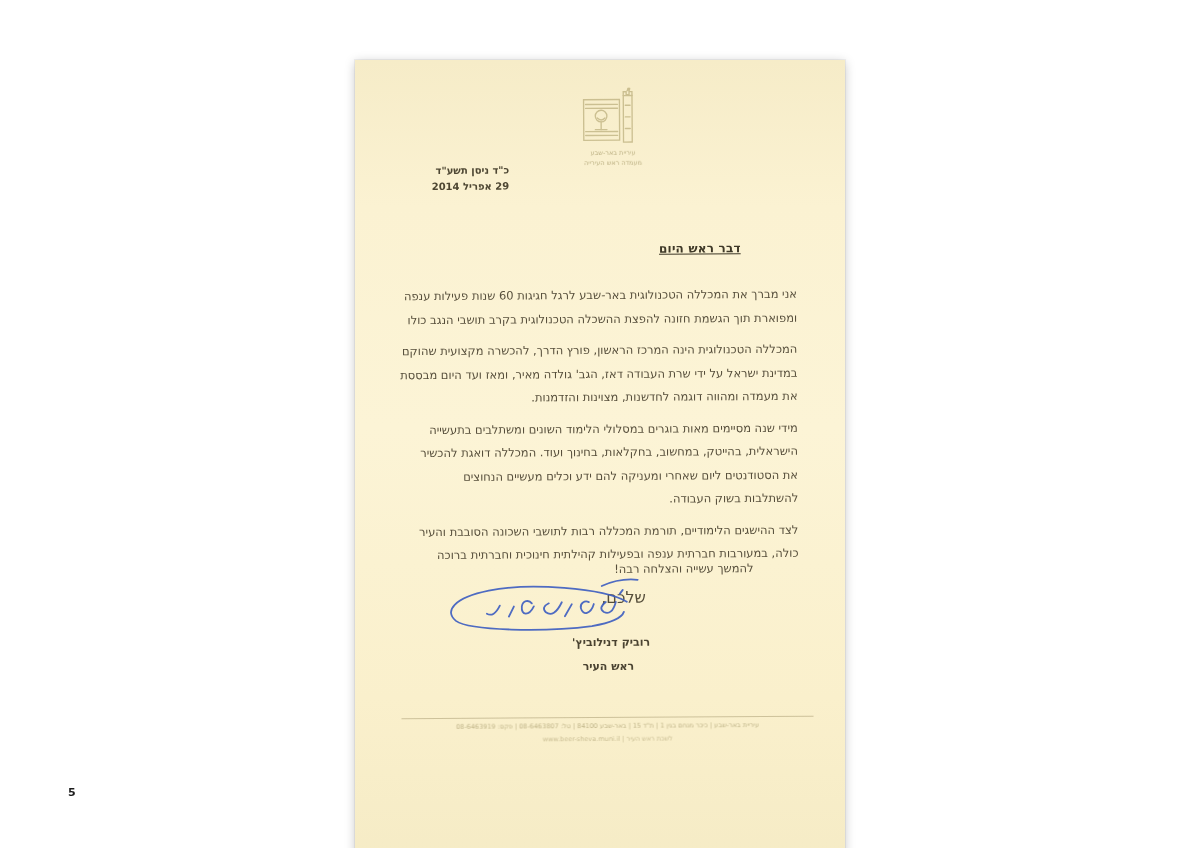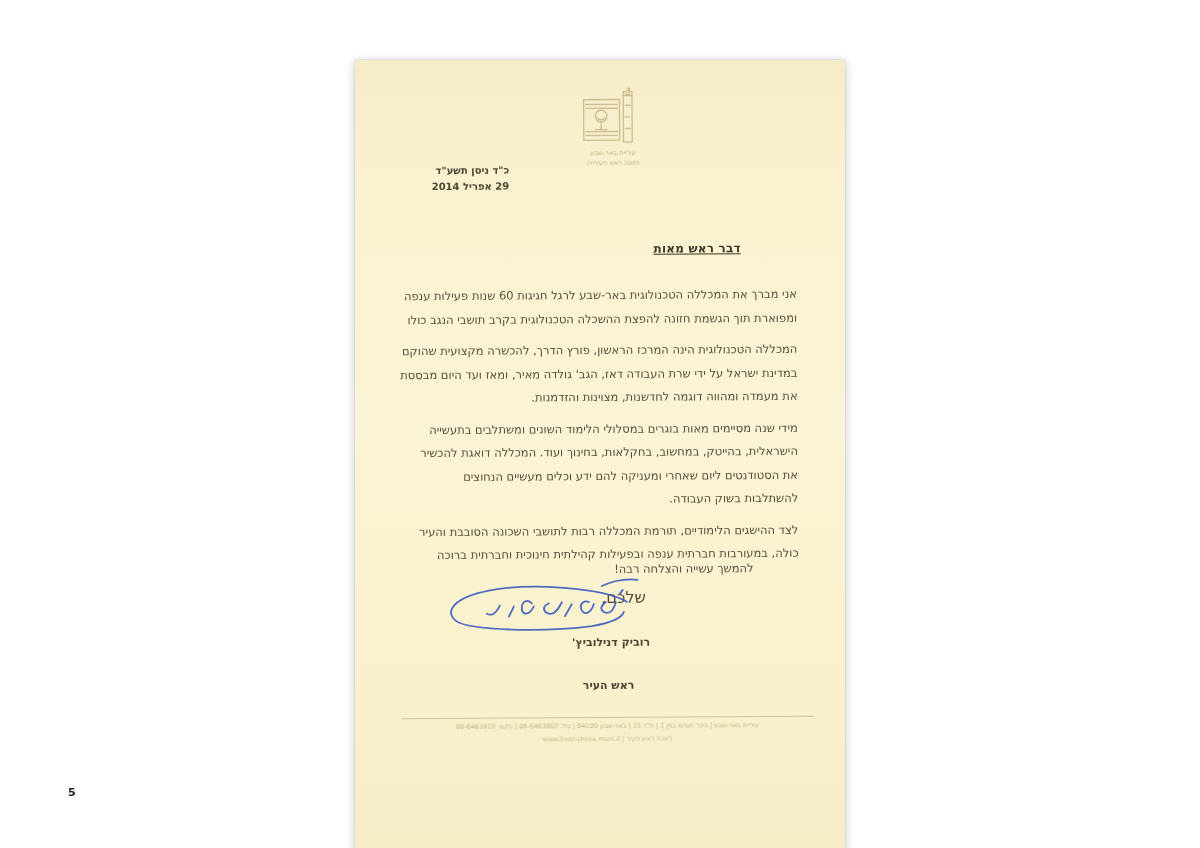--- a/index.html
+++ b/index.html
@@ -49,21 +49,21 @@
     margin:0 0 8px 0;white-space:pre-line;
   }
   .closing-line{
     position:absolute;right:92px;top:502px;direction:rtl;
     color:#564e3b;font-size:11.5px;
   }
   
   .sig-salutation{position:absolute;right:200px;top:528px;direction:rtl;color:#564e3b;font-size:16px;}
   .sig-svg{position:absolute;left:78px;top:512px;width:212px;height:72px;}
   .sig-name{position:absolute;right:196px;top:576px;direction:rtl;color:#4a4331;font-size:11px;font-weight:600;}
-  .sig-role{position:absolute;right:212px;top:600px;direction:rtl;color:#4a4331;font-size:11px;font-weight:600;margin-top:19px;}
+  .sig-role{position:absolute;right:212px;top:600px;direction:rtl;color:#4a4331;font-size:11px;font-weight:600;}
   
   .footer-rule{
     position:absolute;left:45px;top:657px;width:412px;height:0;
     border-top:1px solid rgba(150,138,95,0.45);
   }
   .footer-line1{
     position:absolute;left:35px;top:662px;width:432px;text-align:center;direction:rtl;
     color:rgba(160,148,100,0.65);font-size:6.5px;filter:blur(0.6px);white-space:nowrap;overflow:hidden;
   }
   .footer-line2{
@@ -97,29 +97,29 @@
           <line x1="6" y1="49" x2="39" y2="49"></line>
 
           <circle cx="22" cy="29" r="6"></circle>
           <path d="M22 35 v8"></path>
           <path d="M16 43 h12"></path>
           <path d="M18 31 q4 4 8 0"></path>
         </g>
       </svg>
       <div class="letterhead-text">
         <div>עיריית באר-שבע</div>
-        <div>חזונה ראש העירייה</div>
+        <div>מעמדה ראש העירייה</div>
       </div>
 
       <div class="date-block">
         <div>כ"ד ניסן תשע"ד</div>
         <div>29 אפריל 2014</div>
       </div>
 
-      <div class="letter-title">דבר ראש מאות</div>
+      <div class="letter-title">דבר ראש היום</div>
 
       <div class="letter-body">
         <p>אני מברך את המכללה הטכנולוגית באר-שבע לרגל חגיגות 60 שנות פעילות ענפה
 ומפוארת תוך הגשמת חזונה להפצת ההשכלה הטכנולוגית בקרב תושבי הנגב כולו</p>
         <p>המכללה הטכנולוגית הינה המרכז הראשון, פורץ הדרך, להכשרה מקצועית שהוקם
 במדינת ישראל על ידי שרת העבודה דאז, הגב' גולדה מאיר, ומאז ועד היום מבססת
 את מעמדה ומהווה דוגמה לחדשנות, מצוינות והזדמנות.</p>
         <p>מידי שנה מסיימים מאות בוגרים במסלולי הלימוד השונים ומשתלבים בתעשייה
 הישראלית, בהייטק, במחשוב, בחקלאות, בחינוך ועוד. המכללה דואגת להכשיר
 את הסטודנטים ליום שאחרי ומעניקה להם ידע וכלים מעשיים הנחוצים

